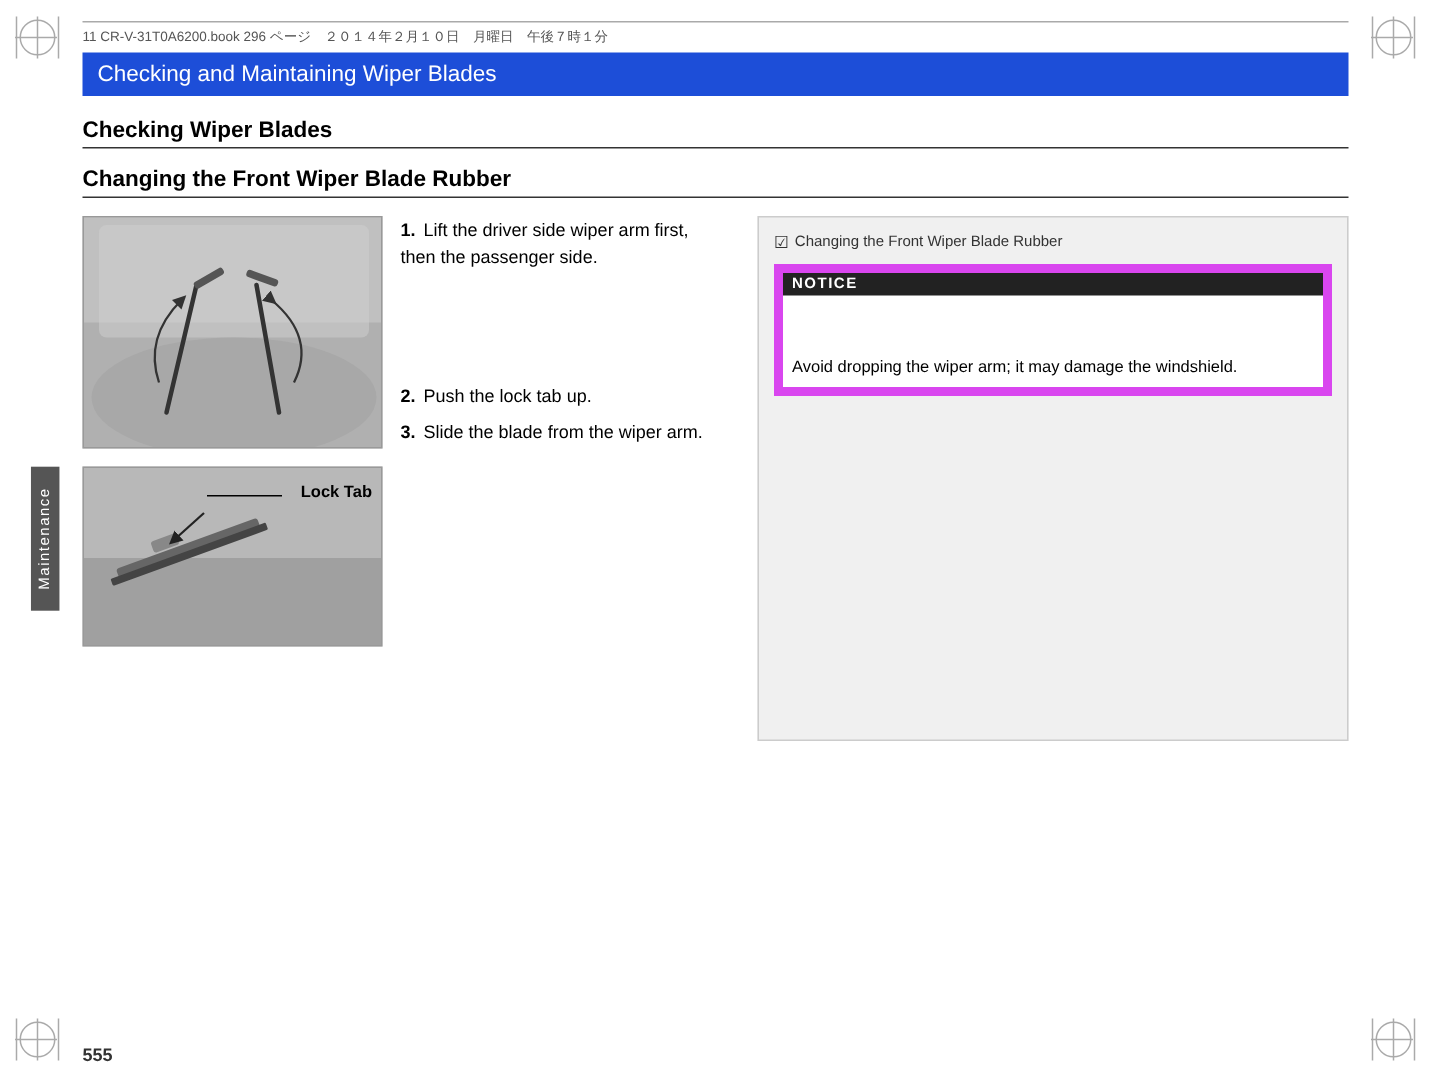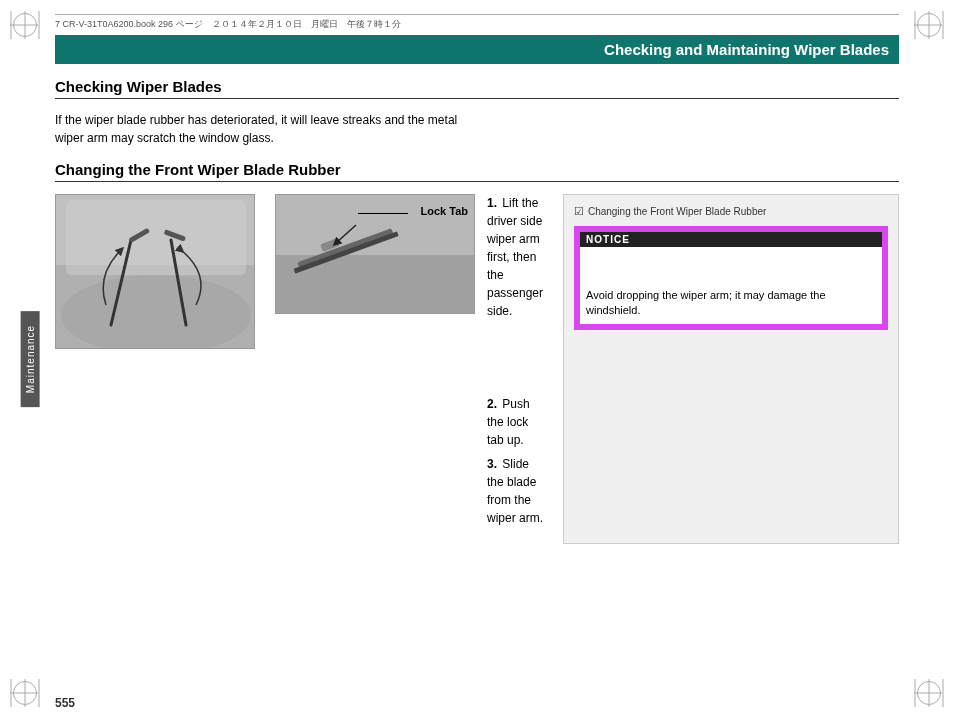--- a/index.html
+++ b/index.html
@@ -74,27 +74,26 @@
     .content-area {
       position: absolute;
       top: 35px;
       left: 55px;
       right: 55px;
       bottom: 35px;
     }
 
     
     .section-banner {
-      background: #0f766e;
+      background: #1d4ed8;
       color: #fff;
       padding: 6px 10px;
       font-size: 15px;
-      font-weight: bold;
+      font-weight: normal;
       margin-bottom: 14px;
-      text-align: right;
     }
 
     
     .subsection-title {
       font-size: 15px;
       font-weight: bold;
       margin-bottom: 12px;
       border-bottom: 1px solid #333;
       padding-bottom: 3px;
     }
@@ -207,22 +206,22 @@
 
     
     .steps-with-images {
       display: flex;
       gap: 12px;
       align-items: flex-start;
     }
 
     .images-stack {
       display: flex;
-      flex-direction: row;
-      gap: 20px;
+      flex-direction: column;
+      gap: 8px;
     }
 
     .steps-text {
       flex: 1;
     }
 
     .step1-area {
       margin-bottom: 75px;
     }
   </style>
@@ -238,36 +237,35 @@
     <div class="h-line"></div>
   </div>
   <div class="reg-mark reg-bottom-left">
     <div class="h-line"></div>
   </div>
   <div class="reg-mark reg-bottom-right">
     <div class="h-line"></div>
   </div>
 
   <div class="header-bar">
-    <span>7 CR-V-31T0A6200.book  296 ページ　２０１４年２月１０日　月曜日　午後７時１分</span>
+    <span>11 CR-V-31T0A6200.book  296 ページ　２０１４年２月１０日　月曜日　午後７時１分</span>
   </div>
 
   <div style="position:absolute; left:-18px; top:50%; transform:translateY(-50%) rotate(-90deg); transform-origin:center; background:#555; color:#fff; font-size:10px; padding:4px 14px; letter-spacing:1px; white-space:nowrap; z-index:10;">
     <span>Maintenance</span>
   </div>
 
   <div class="content-area">
 
     <div class="section-banner">
       <span>Checking and Maintaining Wiper Blades</span>
     </div>
 
     <div>
       <div class="subsection-title">Checking Wiper Blades</div>
-      <div class="subsection-body">If the wiper blade rubber has deteriorated, it will leave streaks and the metal wiper arm may scratch the window glass.</div>
     </div>
 
     <div class="subsection-title">Changing the Front Wiper Blade Rubber</div>
 
     <div class="main-layout">
 
       <div class="left-col">
         <div class="steps-with-images">
 
           <div class="images-stack">

